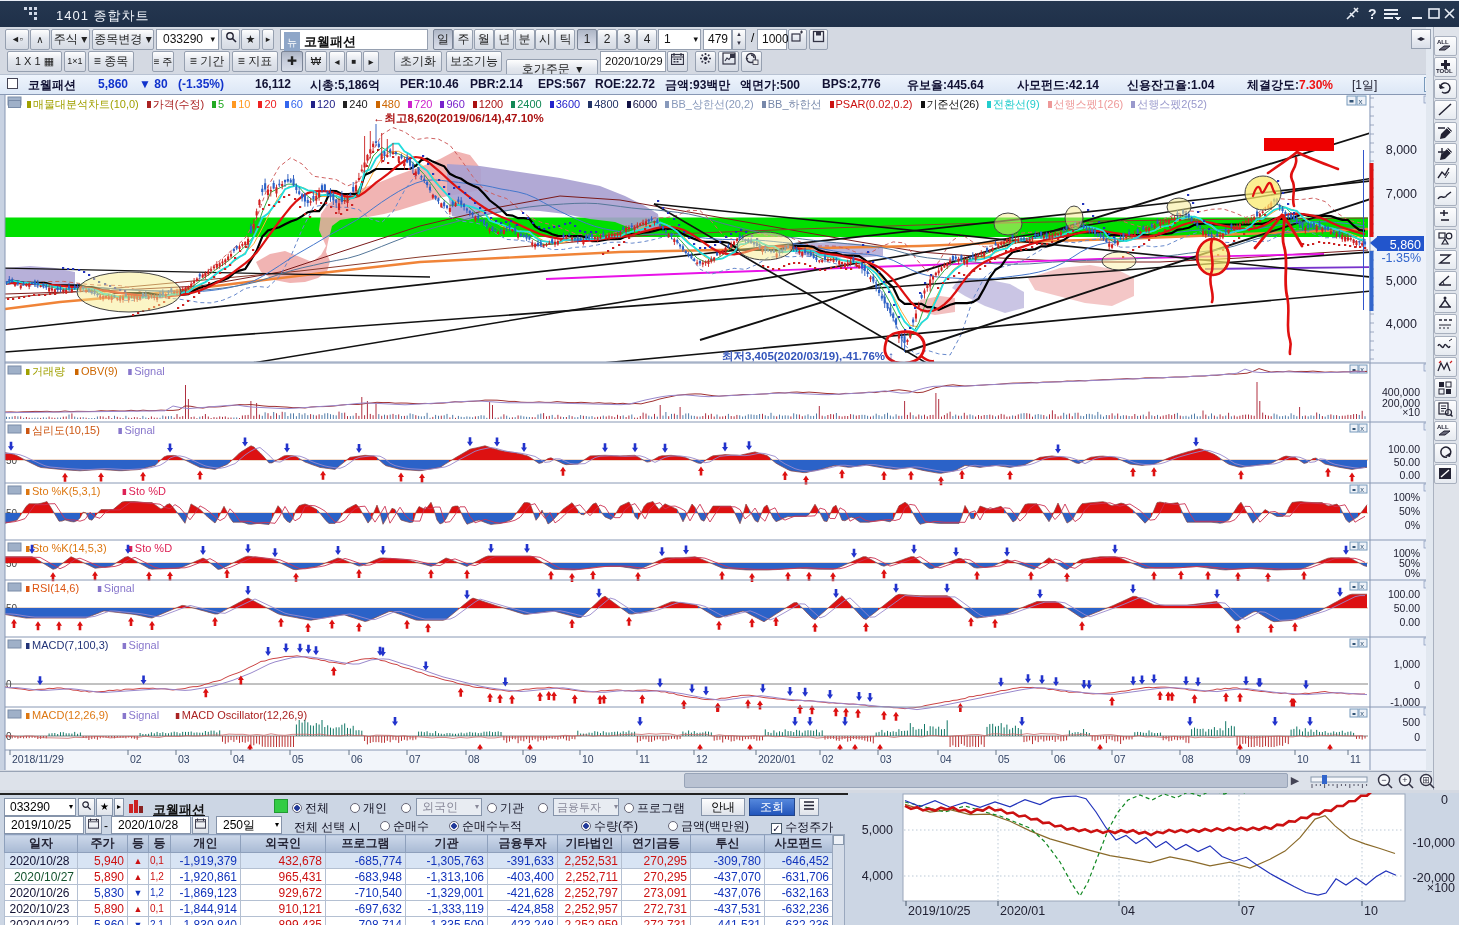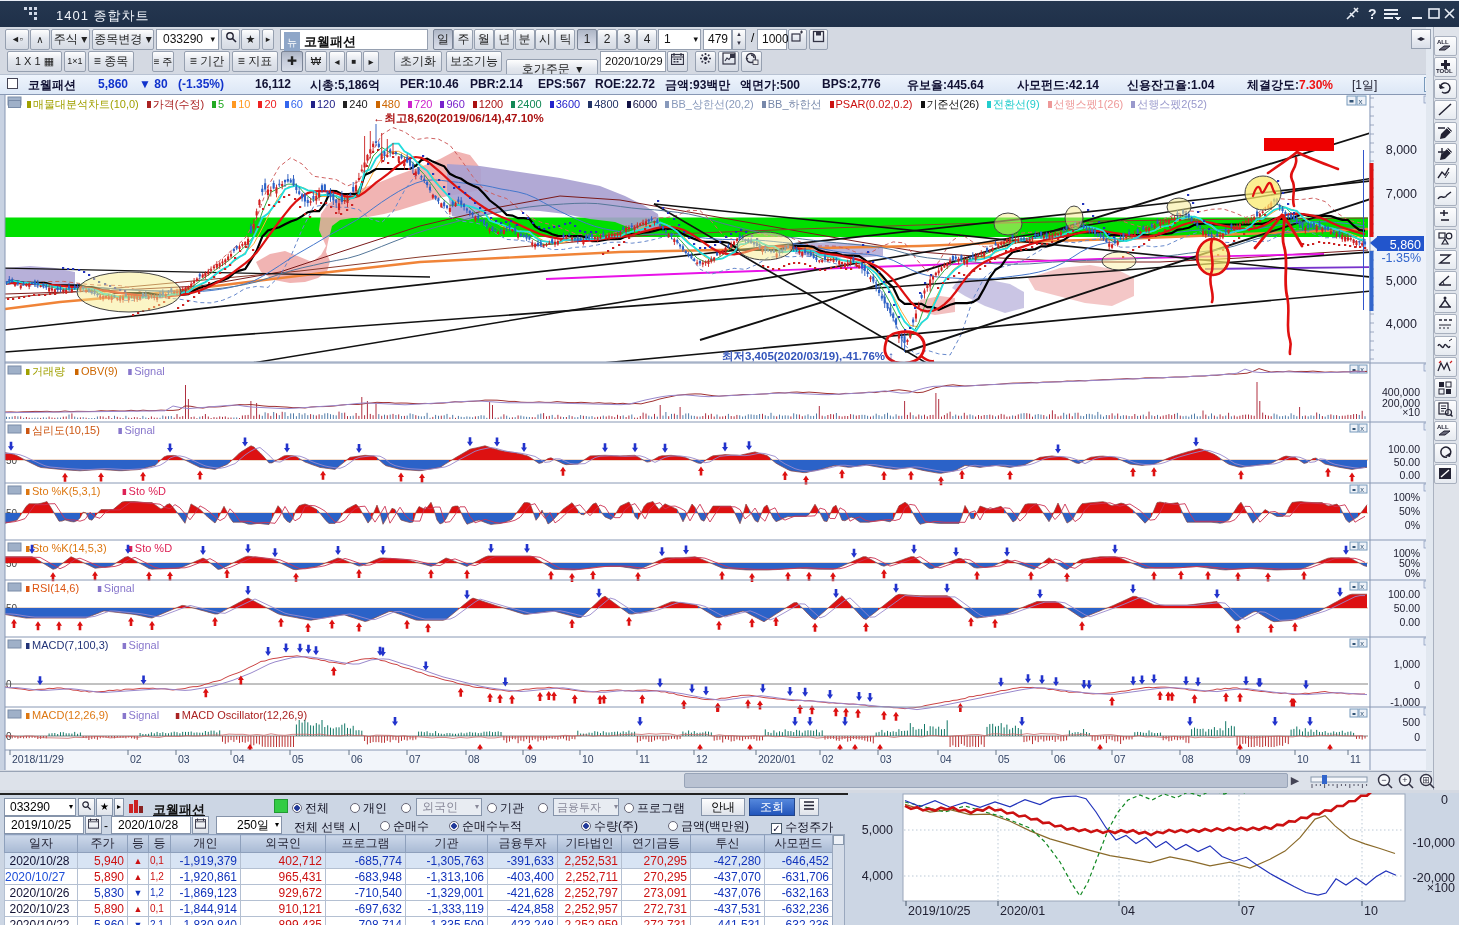--- a/index.html
+++ b/index.html
@@ -17,21 +17,21 @@
 .rtool{position:absolute;left:1433px;top:27px;width:26px;height:763px;background:#dfe3ea;border-left:1px solid #aab2c0}
 .rtb{position:absolute;width:23px;height:20px;background:linear-gradient(#fdfdfe,#e6eaf0);border:1px solid #a8b0be;border-radius:2px}
 .scrollrow{position:absolute;left:0;top:771px;width:1432px;height:19px;background:#dde2ea;border-top:1px solid #99a4b6}
 .bottom{position:absolute;left:0;top:793px;width:1459px;height:132px;background:#ccd6e4;border-top:2px solid #222}
 .bfld{position:absolute;height:18px;background:#fff;border:1px solid #8694aa;font-size:12px;line-height:16px}
 .bbtn{position:absolute;height:18px;background:linear-gradient(#fdfdfe,#dfe3ea);border:1px solid #8694aa;font-size:12px;text-align:center;line-height:16px}
 .radio{position:absolute;font-size:12px;color:#112;line-height:14px}
 .radio i{display:inline-block;width:10px;height:10px;border-radius:50%;border:1px solid #667;background:#fff;margin-right:3px;vertical-align:-1px;font-style:normal}
 .radio.on i{background:radial-gradient(circle at 50% 50%, #223a99 0 2.5px, #fff 3px)}
 table.grid{position:absolute;left:4px;top:39px;border-collapse:collapse;table-layout:fixed;font-size:12px}
-table.grid th{background:linear-gradient(#ccd8ea,#a9bad4);color:#223;font-weight:normal;border:1px solid #8ea0bc;height:16px;overflow:hidden}
+table.grid th{background:linear-gradient(#ccd8ea,#a9bad4);color:#223;font-weight:bold;border:1px solid #8ea0bc;height:16px;overflow:hidden}
 table.grid td{border:1px solid #b4c0d2;height:16px;text-align:right;padding-right:3px;white-space:nowrap;overflow:hidden;background:#fff}
 </style></head><body>
 <div class="abs titlebar"></div>
 <div class="abs" style="left:24px;top:7px;width:16px;height:12px">
     <div style="position:absolute;width:3px;height:3px;background:#cfd8e6;left:0;top:0"></div>
     <div style="position:absolute;width:3px;height:3px;background:#cfd8e6;left:5px;top:0"></div>
     <div style="position:absolute;width:3px;height:3px;background:#cfd8e6;left:10px;top:0"></div>
     <div style="position:absolute;width:3px;height:3px;background:#cfd8e6;left:5px;top:5px"></div>
     <div style="position:absolute;width:3px;height:3px;background:#cfd8e6;left:10px;top:5px"></div>
     <div style="position:absolute;width:3px;height:3px;background:#cfd8e6;left:10px;top:10px"></div>
@@ -994,21 +994,21 @@
         <path d="M0.5 4 h12" stroke="#334"></path>
         <path d="M3 0 v3 M10 0 v3" stroke="#334" stroke-width="1.2"></path>
       </svg></div>
     <div class="abs" style="left:104px;top:24px;font-size:12px">-</div>
     <div class="bfld" style="left:111px;top:21px;width:80px;padding-left:6px">2020/10/28</div>
     <div class="bbtn" style="left:192px;top:21px;width:17px"><svg width="11" height="11" viewBox="0 0 13 12">
         <rect x="0.5" y="1.5" width="12" height="10" fill="none" stroke="#334" stroke-width="1.2"></rect>
         <path d="M0.5 4 h12" stroke="#334"></path>
         <path d="M3 0 v3 M10 0 v3" stroke="#334" stroke-width="1.2"></path>
       </svg></div>
-    <div class="bfld" style="left:216px;top:21px;width:66px;padding-left:20px">250일 <span style="float:right;font-size:8px;margin-right:2px">▾</span></div>
+    <div class="bfld" style="left:216px;top:21px;width:66px;padding-left:6px">250일 <span style="float:right;font-size:8px;margin-right:2px">▾</span></div>
     <div class="abs" style="left:294px;top:24px;font-size:12px;color:#112">전체 선택 시</div>
     <div class="radio" style="left:380px;top:24px"><i></i>순매수</div>
     <div class="radio on" style="left:449px;top:24px"><i></i>순매수누적</div>
     <div class="radio on" style="left:581px;top:24px"><i></i>수량(주)</div>
     <div class="radio" style="left:668px;top:24px"><i></i>금액(백만원)</div>
     <div class="abs" style="left:771px;top:24px;font-size:12px;color:#112"><span style="display:inline-block;width:11px;height:11px;border:1px solid #456;background:#fff;color:#113;font-size:10px;line-height:10px;text-align:center;vertical-align:-1px">✓</span> 수정주가</div>
     <table class="grid">
       <colgroup>
         <col style="width:73px">
         <col style="width:50px">
@@ -1039,31 +1039,31 @@
           <th>연기금등</th>
           <th>투신</th>
           <th>사모펀드</th>
         </tr>
         <tr style="background:#d8e4f4">
           <td style="text-align:center;color:#113;background:#d8e4f4">2020/10/28</td>
           <td style="color:#cc1111;background:#d8e4f4">5,940</td>
           <td style="color:#cc1111;text-align:center;padding:0;background:#d8e4f4;font-size:9px">▲</td>
           <td style="color:#cc1111;background:#d8e4f4;font-size:10px;text-align:left;padding-left:1px">0,1</td>
           <td style="color:#1133bb;background:#d8e4f4">-1,919,379</td>
-          <td style="color:#cc1111;background:#d8e4f4">402,712</td>
+          <td style="color:#cc1111;background:#d8e4f4">432,678</td>
           <td style="color:#1133bb;background:#d8e4f4">-685,774</td>
           <td style="color:#1133bb;background:#d8e4f4">-1,305,763</td>
           <td style="color:#1133bb;background:#d8e4f4">-391,633</td>
           <td style="color:#cc1111;background:#d8e4f4">2,252,531</td>
           <td style="color:#cc1111;background:#d8e4f4">270,295</td>
-          <td style="color:#1133bb;background:#d8e4f4">-427,280</td>
+          <td style="color:#1133bb;background:#d8e4f4">-309,780</td>
           <td style="color:#1133bb;background:#d8e4f4">-646,452</td>
         </tr>
         <tr style="background:#fff">
-          <td style="text-align:left;color:#1d4ed8;background:#fff">2020/10/27</td>
+          <td style="text-align:right;color:#14532d;background:#fff">2020/10/27</td>
           <td style="color:#cc1111;background:#fff">5,890</td>
           <td style="color:#cc1111;text-align:center;padding:0;background:#fff;font-size:9px">▲</td>
           <td style="color:#cc1111;background:#fff;font-size:10px;text-align:left;padding-left:1px">1,2</td>
           <td style="color:#1133bb;background:#fff">-1,920,861</td>
           <td style="color:#cc1111;background:#fff">965,431</td>
           <td style="color:#1133bb;background:#fff">-683,948</td>
           <td style="color:#1133bb;background:#fff">-1,313,106</td>
           <td style="color:#1133bb;background:#fff">-403,400</td>
           <td style="color:#cc1111;background:#fff">2,252,711</td>
           <td style="color:#cc1111;background:#fff">270,295</td>

